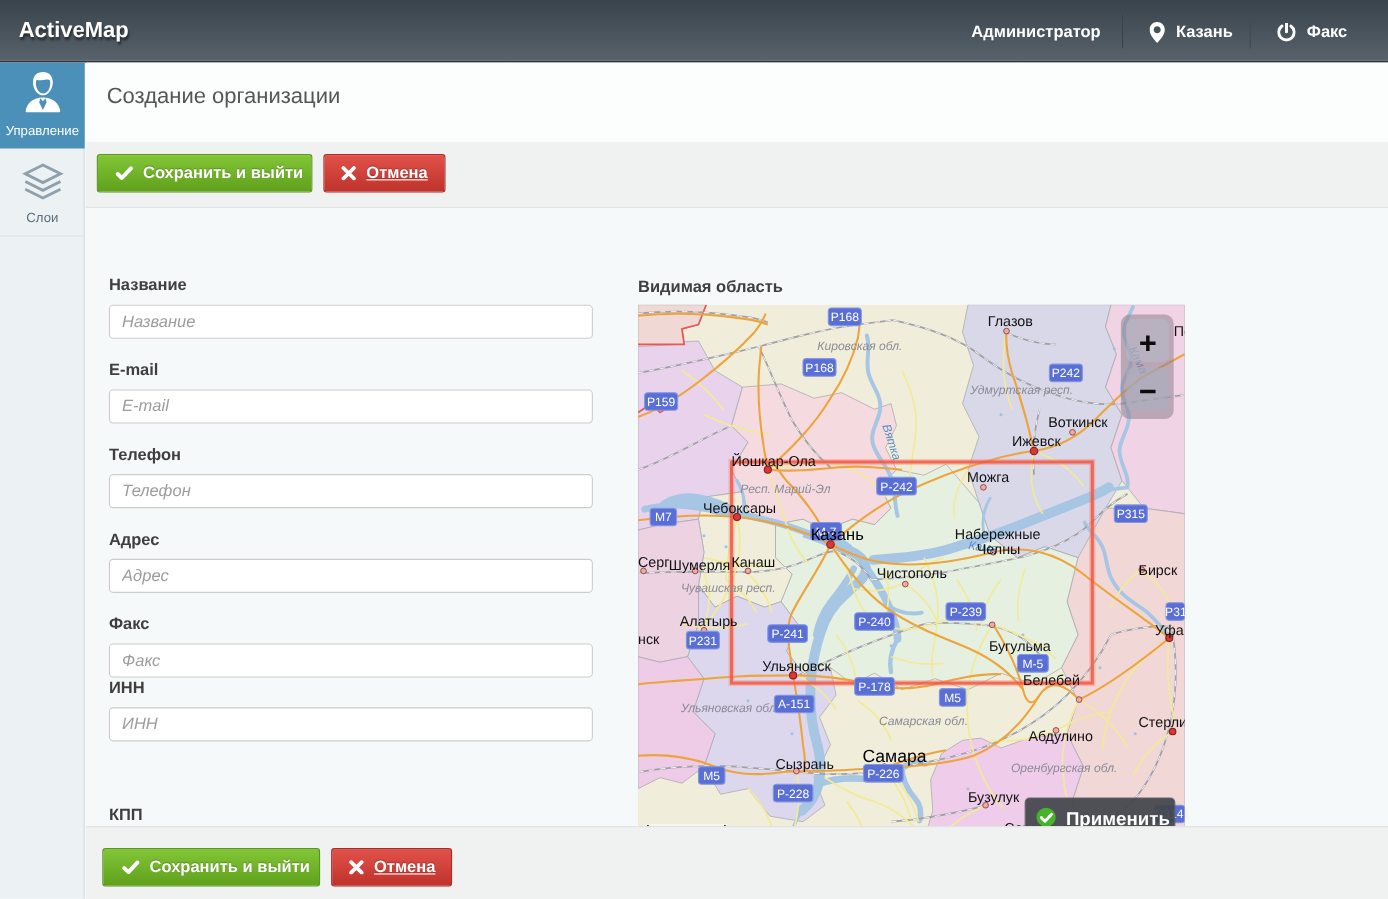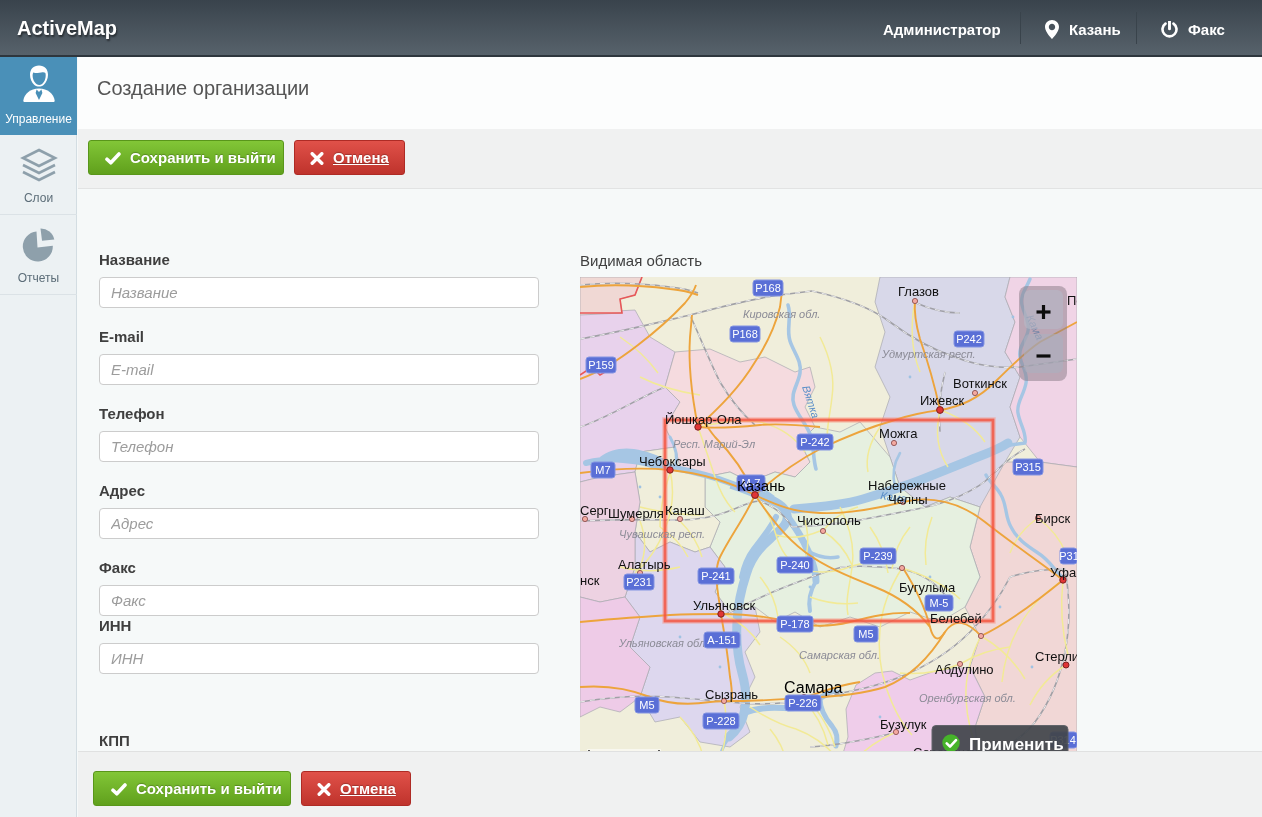--- a/index.html
+++ b/index.html
@@ -28,21 +28,21 @@
      text-shadow:0 -1px 1px rgba(0,0,0,0.25); line-height:33px; }
   .btn .ic { display:inline-block; vertical-align:-2px; margin-right:9px; }
   .btn-green { background:linear-gradient(#82c637, #60a01c); border:1px solid #59961a; }
   .btn-red { background:linear-gradient(#e05149, #bf332c); border:1px solid #ae2b25;text-decoration:underline; }
   
   .form { position:absolute; left:0; top:133px; width:100%; height:561px;margin-top:40px; }
   .fgroup { position:absolute; left:21px; width:440px; }
   .fgroup label { display:block; font-size:15px; font-weight:bold; color:#3f3f3f; line-height:14px; }
   .fgroup input { display:block; margin-top:10px; width:440px; height:31px; border:1px solid #cccccc; border-radius:4px;
      background:#fff; font-style:italic; font-size:15px; color:#9c9c9c; padding:0 11px; font-family:"Liberation Sans",sans-serif; }
-  .maplabel { position:absolute; left:502px; top:22px; font-size:15px; font-weight:normal; color:#3f3f3f; }
+  .maplabel { position:absolute; left:502px; top:22px; font-size:15px; font-weight:bold; color:#3f3f3f; }
   .mapbox { position:absolute; left:502px; top:47px; width:497px; height:493px; }
   
   .botbar { position:absolute; left:0; top:694px; width:100%; height:66px; background:#f0f1f1; border-top:1px solid #e0e1e1; }
 </style>
 </head>
 <body>
 <div class="topbar">
   <div class="logo">ActiveMap</div>
   <div class="navitem" style="left:883px;">
       <span class="navtext">Администратор</span>
@@ -76,27 +76,20 @@
   </div>
   <div class="sbitem" style="top:78px;">
     <svg class="sbicon" style="top:12px;" width="40" height="42" viewBox="0 0 40 40">
       <g fill="none" stroke="#8ea0ab" stroke-width="2.6">
         <path d="M20 2 L36 10 20 18 4 10 Z"></path>
         <path d="M4 17 L20 25 36 17"></path>
         <path d="M4 24 L20 32 36 24"></path>
       </g>
     </svg>
     <div class="lbl">Слои</div>
-  </div>
-  <div class="sbitem" style="top:158px;">
-    <svg class="sbicon" style="top:11px;" width="40" height="40" viewBox="0 0 40 40">
-      <path fill="#8ea0ab" d="M17.5 5.5 A 15 15 0 1 0 33.8 19.8 L18.5 21.5 Z"></path>
-      <path fill="#8ea0ab" d="M21.5 2.5 L23 14.8 35.3 13.6 A 13.8 13.8 0 0 0 21.5 2.5 Z"></path>
-    </svg>
-    <div class="lbl">Отчеты</div>
   </div>
 </div>
 
 <div class="content">
   <div class="pagehead">
       <h1>Создание организации</h1>
     </div>
   <div class="btnbar">
     <div class="btn btn-green" style="left:10px; top:11px; width:196px; padding-left:16px;"><svg class="ic" width="16" height="13" viewBox="0 0 16 13">
           <path fill="none" stroke="#fff" stroke-width="3.6" stroke-linecap="round" stroke-linejoin="round" d="M2 7.2 L5.8 10.8 L14 2"></path>

